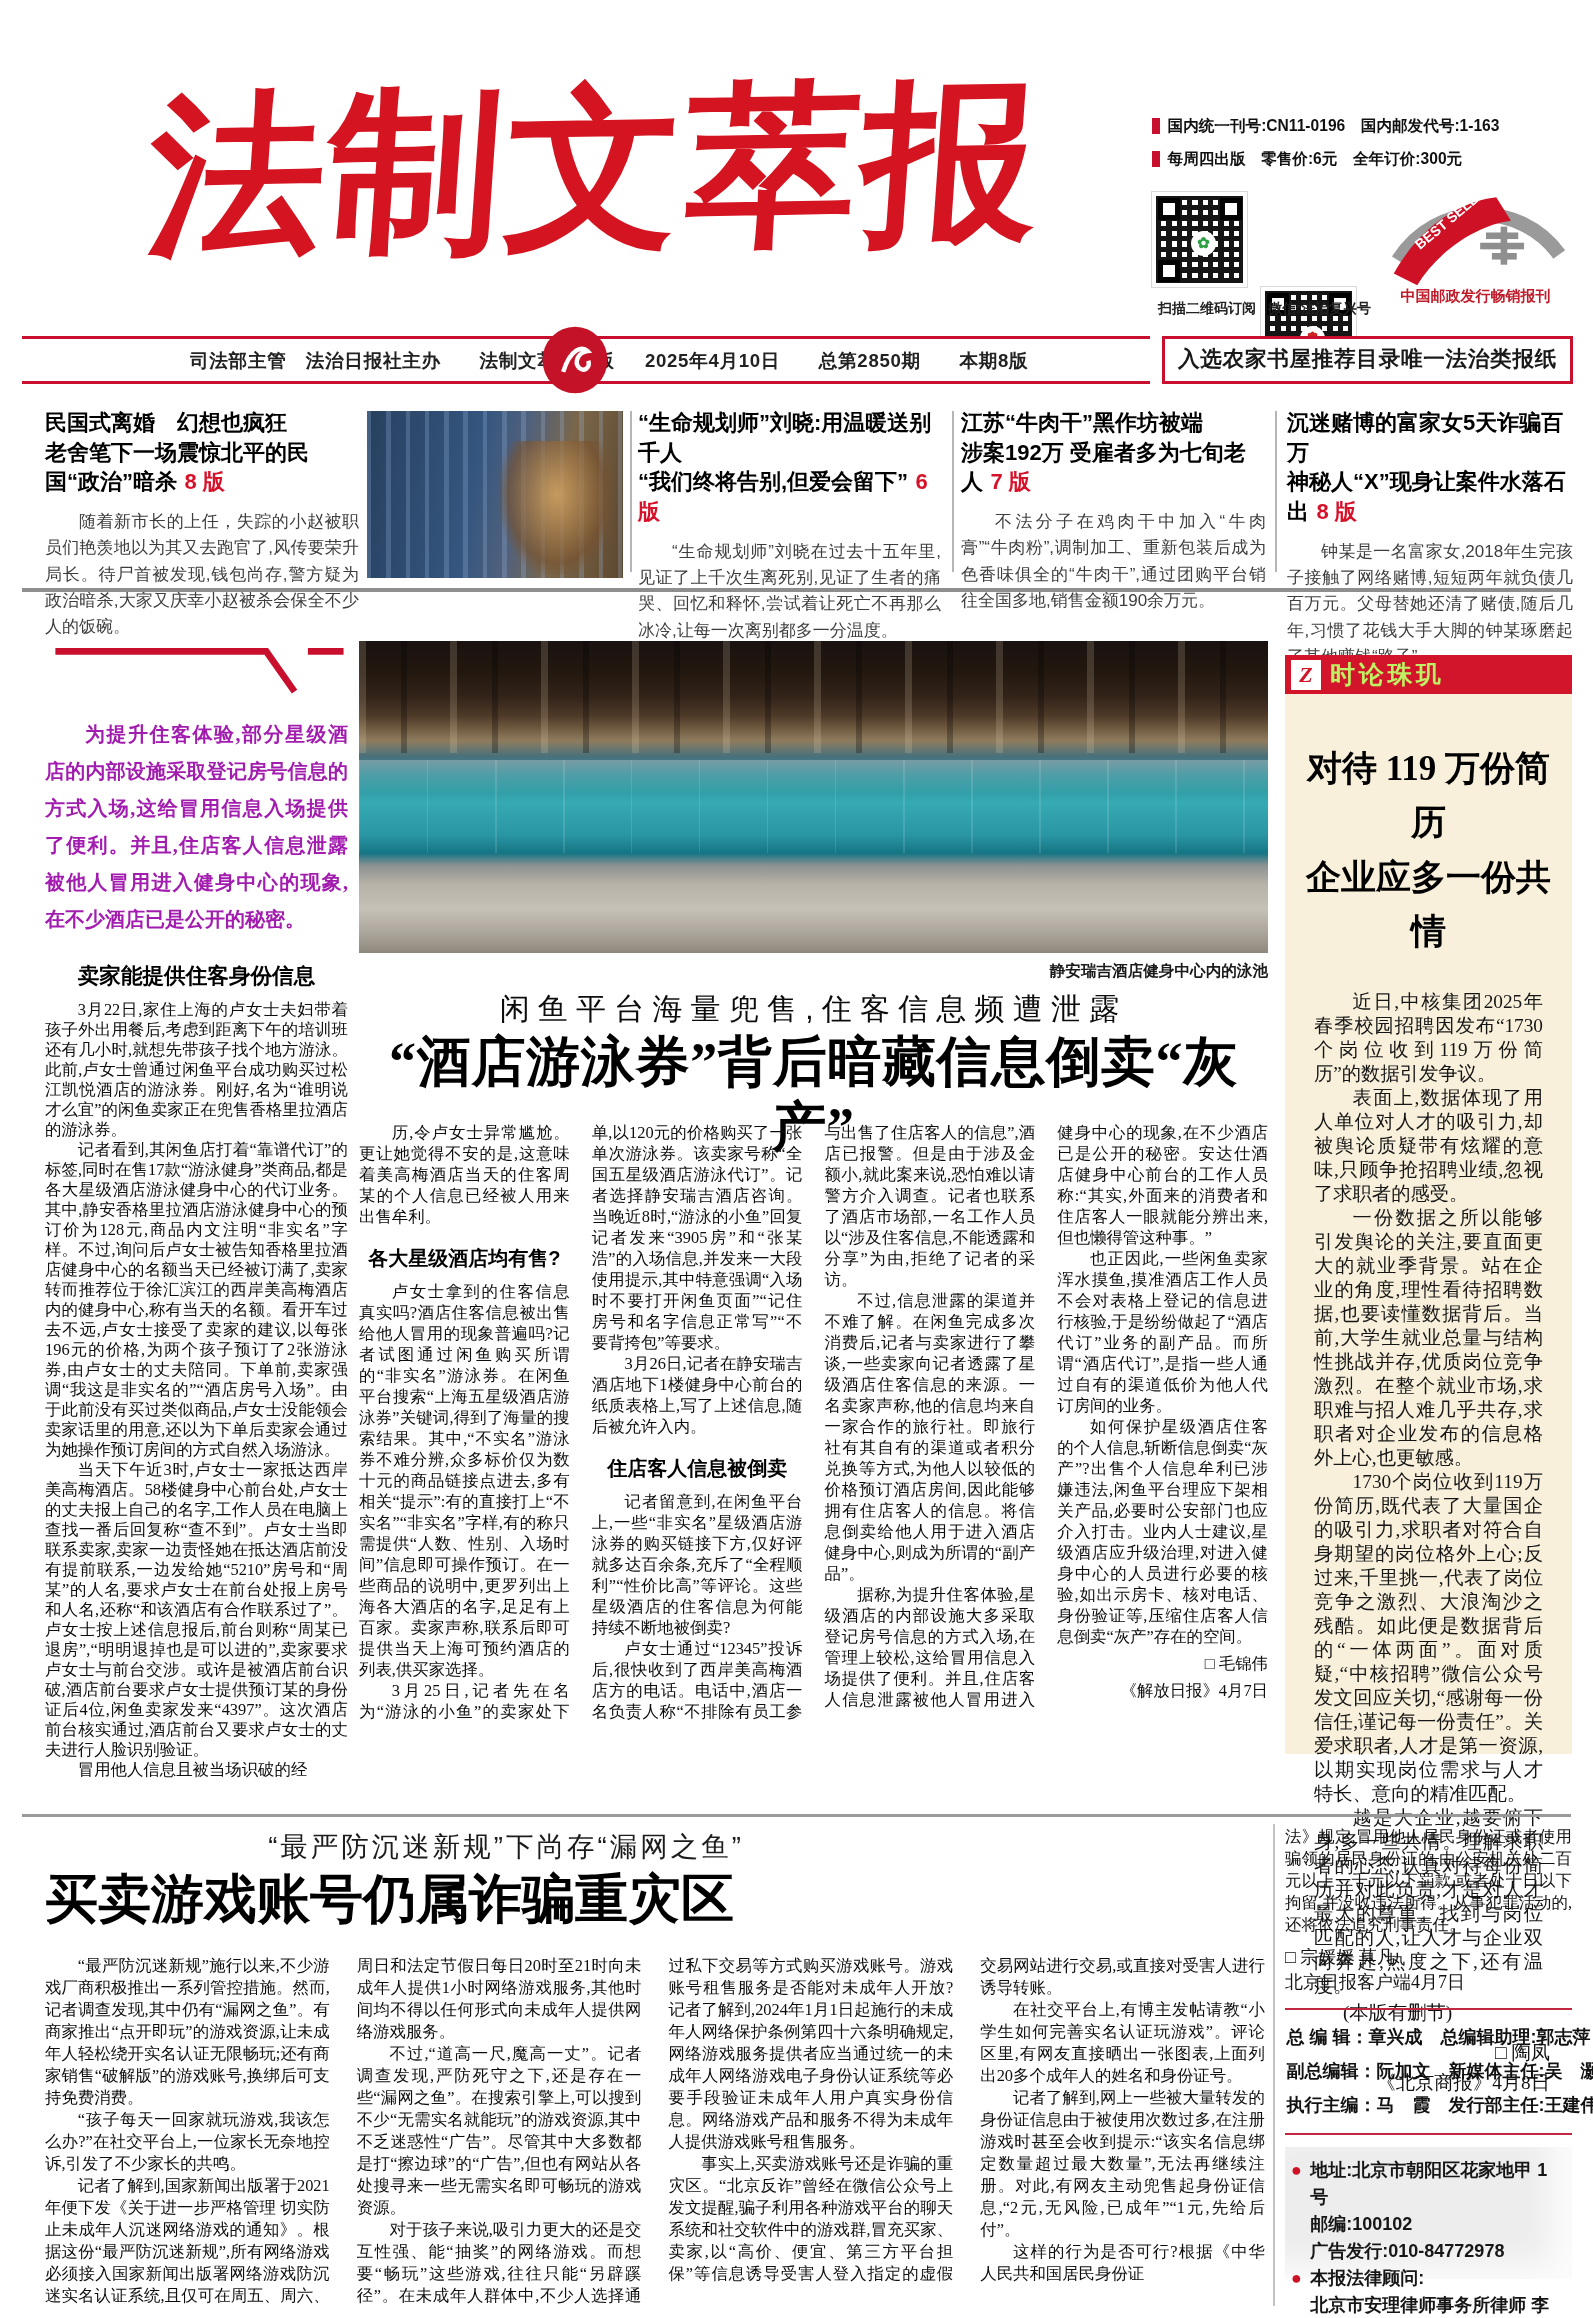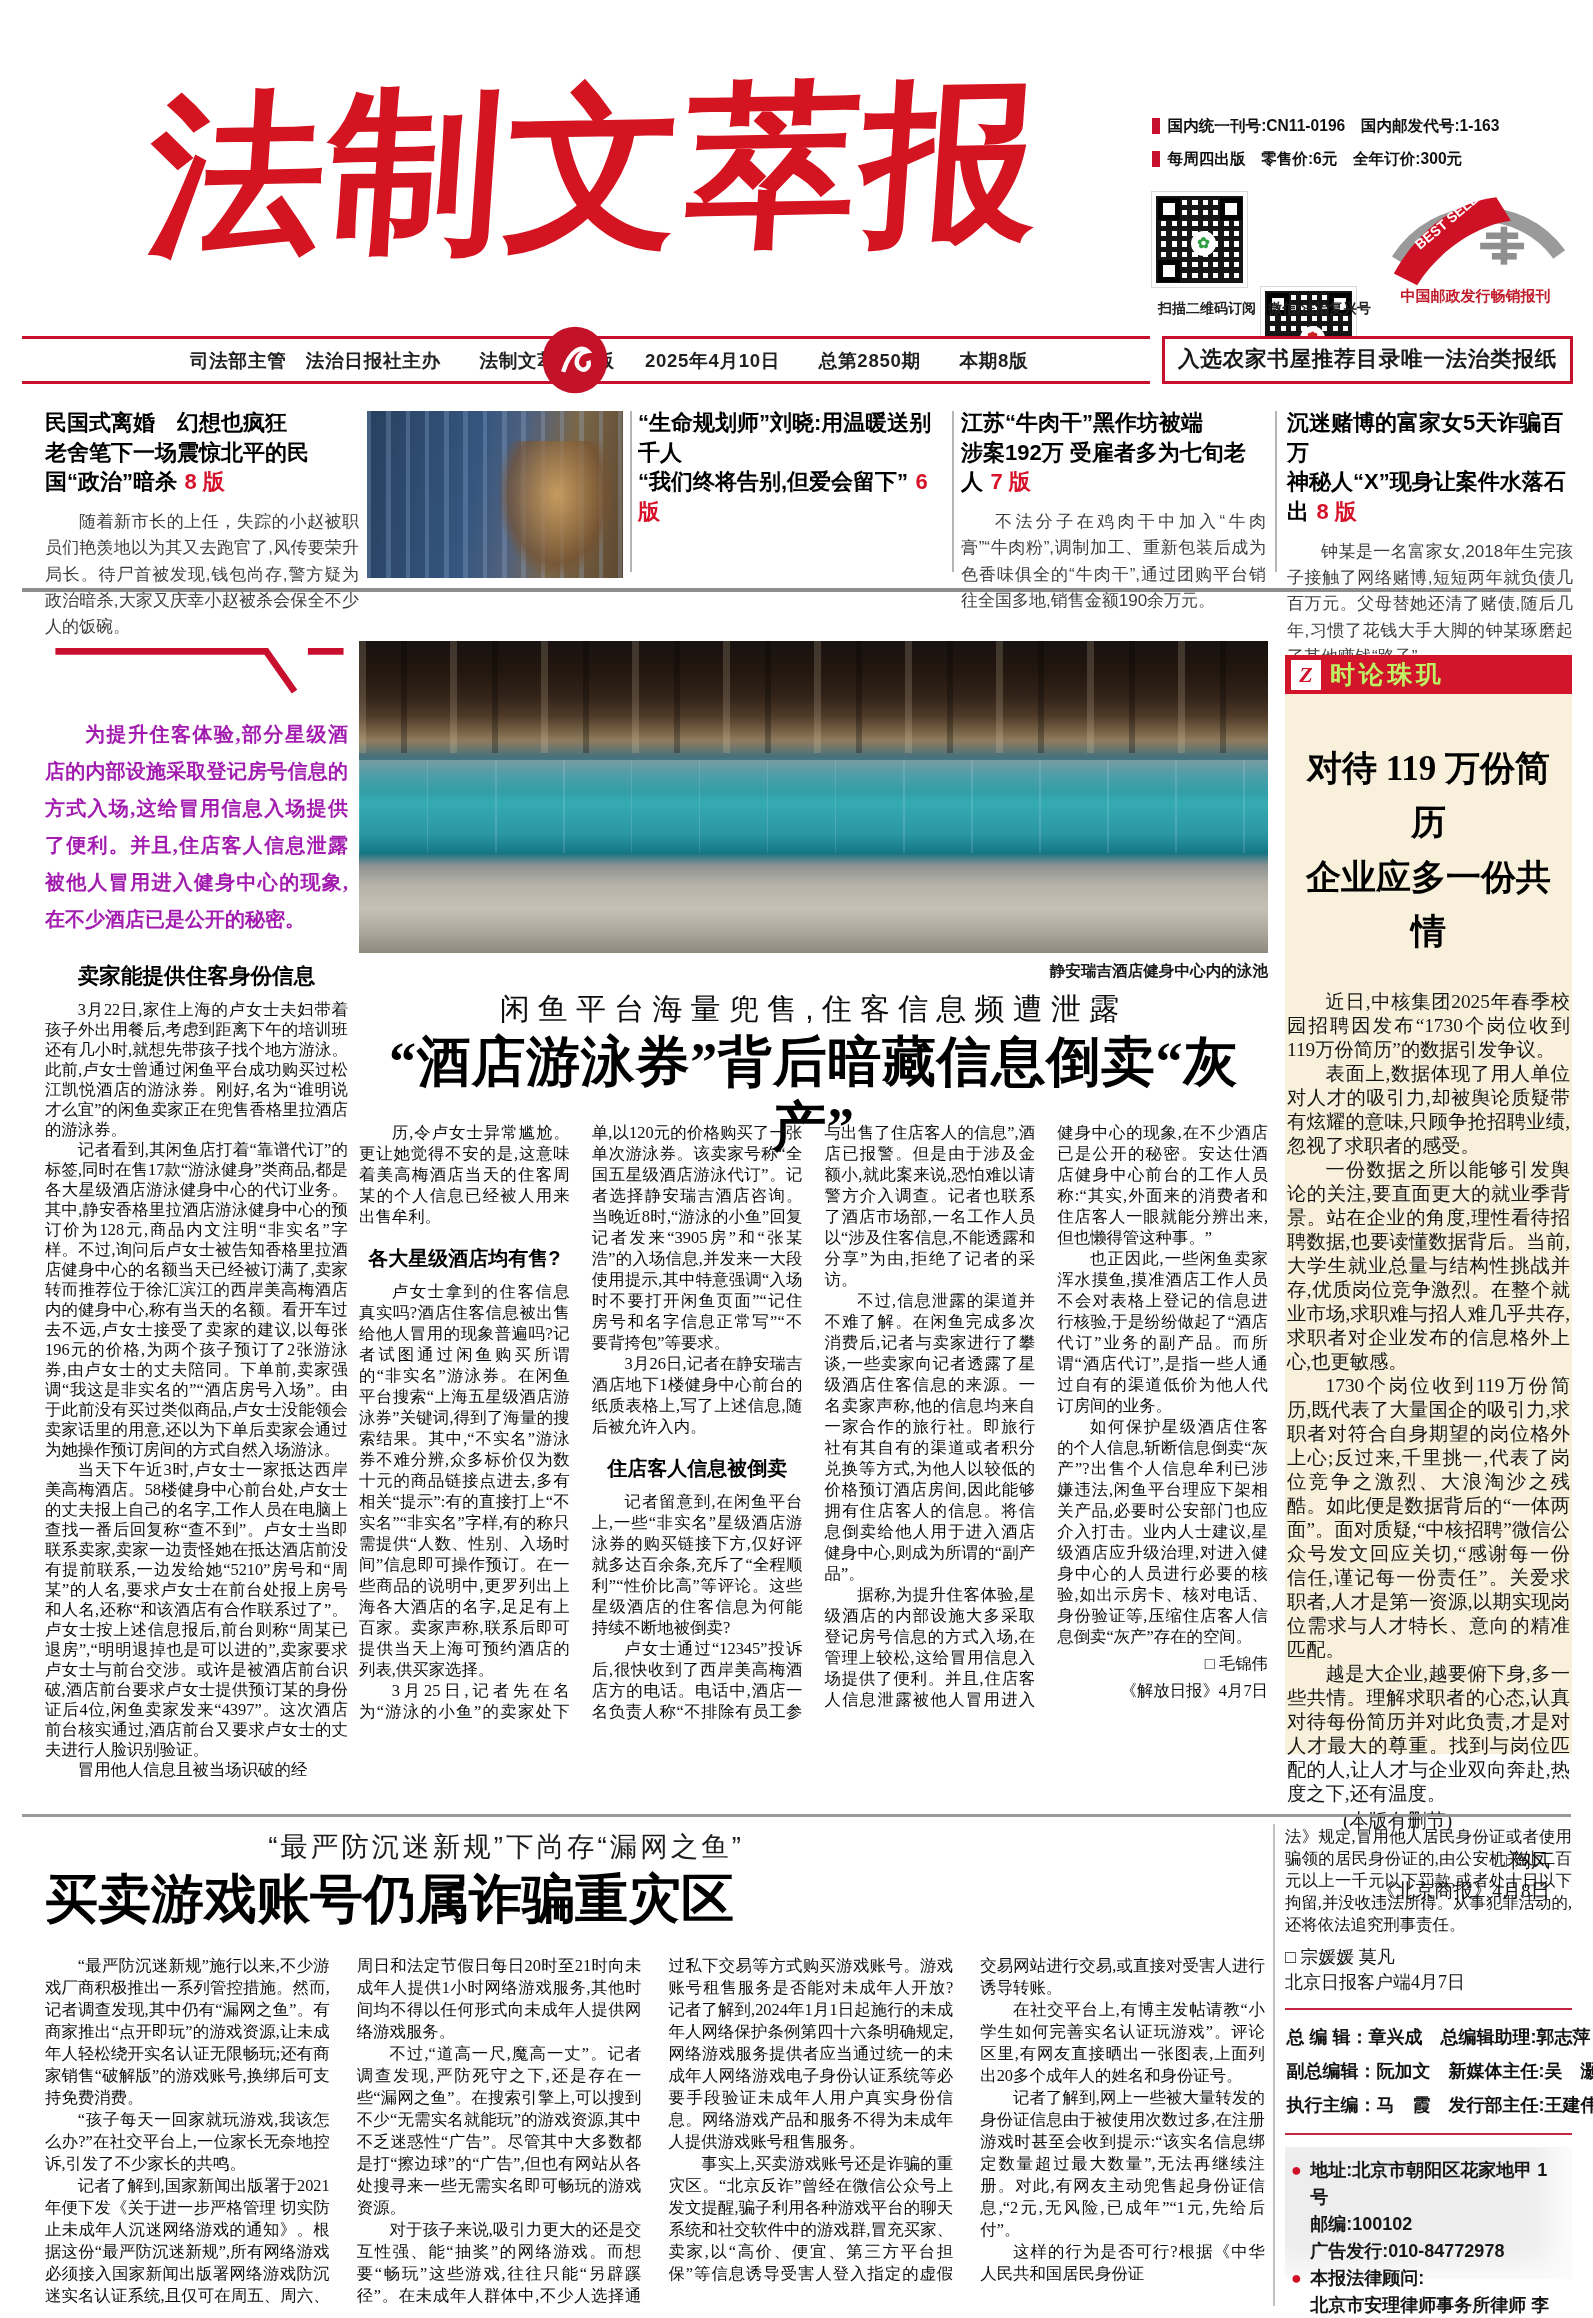--- a/index.html
+++ b/index.html
@@ -84,21 +84,21 @@
   #maincols p{text-indent:2em}
   #maincols .colsub,#bottomcols .colsub{font:bold 20px/1.3 var(--sans);text-align:center;margin:18px 0 10.4px;text-indent:0;break-inside:avoid;color:#000}
   .byline{text-align:right !important;text-indent:0 !important;margin-top:6px}
 
   
   #sidebar{left:1285px;top:655px;width:287px;height:1099px;background:#f8f0db}
   #sb-band{height:39px;background:var(--red2);display:flex;align-items:center;gap:9px;padding-left:6px}
   #sb-band .band-logo{width:30px;height:30px;background:#fff;color:var(--red2);font:italic bold 22px/30px var(--serif);text-align:center}
   #sb-band .band-title{color:#bef264;font:bold 25px/1 var(--sans);letter-spacing:3.7px}
   #sb-title{margin:48px 6px 31px;text-align:center;font:bold 35px/1.55 var(--serif);color:#000}
-  #sb-body{padding:0 2px}
+  #sb-body{padding:0 29px}
   #sb-body p{font:19.3px/24px var(--serif);text-align:justify;text-indent:2em;color:#151515}
   #sb-note{padding:0 19.3px;font:19.3px/30px var(--serif);text-indent:2em}
   .sb-sig{padding-right:22px;text-align:right;font:19.3px/30px var(--serif)}
   #sb-author{margin-top:10.4px}
 
   
   #bottom-kicker{left:45px;top:1830px;width:922px;text-align:center;font:27.5px/1.2 var(--sans);color:#1c1c1c;letter-spacing:3px}
   #bottom-headline{left:45px;top:1866px;width:922px;font:bold 53px/1.25 var(--serif);color:#000}
   #bottomcols{left:45px;top:1955px;width:1220px;height:364px;column-count:4;column-gap:27px;column-fill:auto;
     font:16.4px/22px var(--serif);text-align:justify;color:#0d0d0d;overflow:hidden}
@@ -177,20 +177,21 @@
   </h3>
   <p class="bbody">随着新市长的上任，失踪的小赵被职员们艳羡地以为其又去跑官了,风传要荣升局长。待尸首被发现,钱包尚存,警方疑为政治暗杀,大家又庆幸小赵被杀会保全不少人的饭碗。</p>
 </div>
 <div class="abs" id="brief-photo"></div>
 
 <div class="abs brief" id="brief2">
   <h3>
     <span>“生命规划师”刘晓:用温暖送别千人</span><br>
     <span>“我们终将告别,但爱会留下”</span><span class="pg">6 版</span>
   </h3>
+  <p class="bbody">“生命规划师”刘晓在过去十五年里,见证了上千次生离死别,见证了生者的痛哭、回忆和释怀,尝试着让死亡不再那么冰冷,让每一次离别都多一分温度。</p>
 </div>
 
 <div class="abs brief" id="brief3">
   <h3>
     <span>江苏“牛肉干”黑作坊被端</span><br>
     <span>涉案192万 受雇者多为七旬老人</span><span class="pg">7 版</span>
   </h3>
   <p class="bbody">不法分子在鸡肉干中加入“牛肉膏”“牛肉粉”,调制加工、重新包装后成为色香味俱全的“牛肉干”,通过团购平台销往全国多地,销售金额190余万元。</p>
 </div>
 

